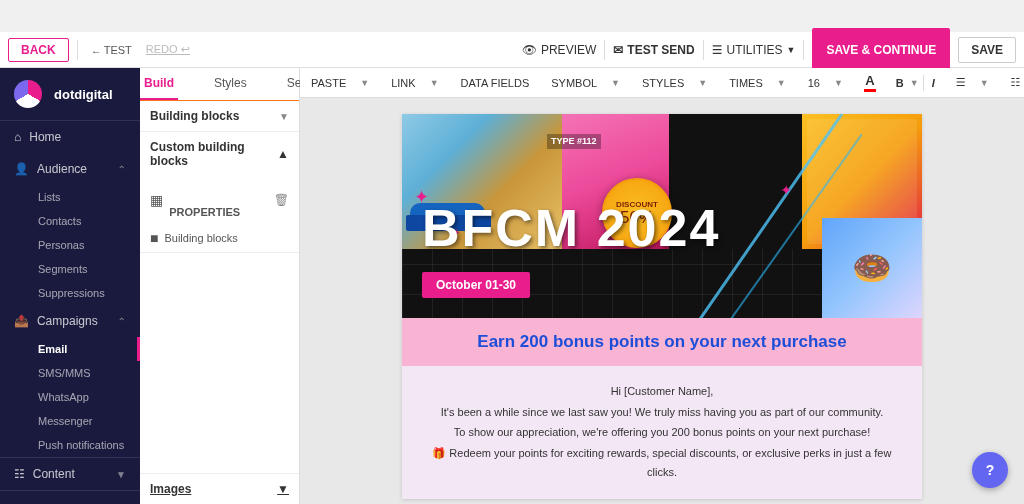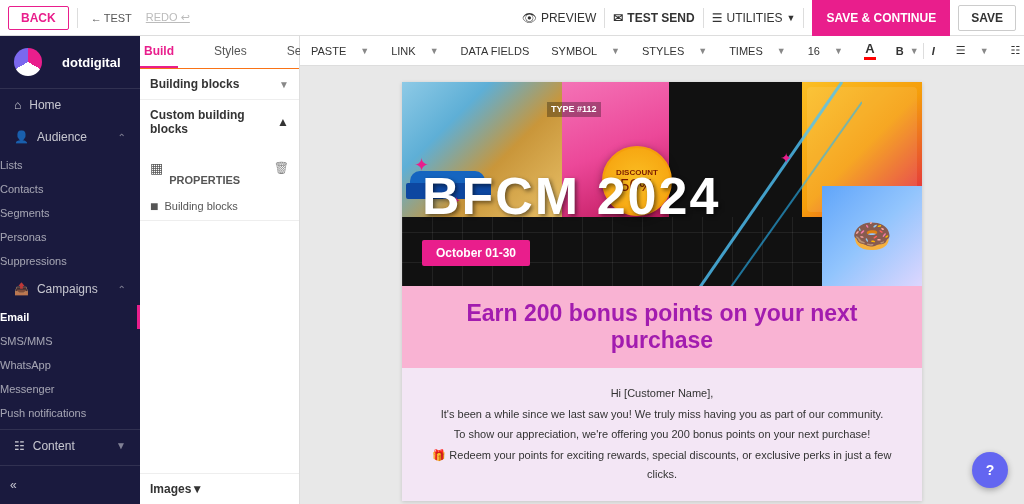--- a/index.html
+++ b/index.html
@@ -2,21 +2,21 @@
 <html><head>
   <meta charset="utf-8">
   <style>
     * { box-sizing: border-box; margin: 0; padding: 0; }
     body { font-family: Arial, sans-serif; font-size: 13px; background: #f0f0f0; width: 1024px; height: 504px; overflow: hidden; display: flex; flex-direction: column; }
 
     
     .top-bar {
       display: flex; align-items: center; height: 36px;
       background: #fff; border-bottom: 1px solid #ddd;
-      padding: 0 8px; gap: 8px; flex-shrink: 0;
+      padding: 0 8px; gap: 8px; flex-shrink: 0; margin-top: 32px;
     }
     .back-btn {
       border: 1px solid #e91e8c; color: #e91e8c; background: #fff;
       padding: 4px 12px; font-size: 12px; font-weight: bold; cursor: pointer;
       border-radius: 2px;
     }
     .divider-v { width: 1px; background: #ddd; height: 20px; }
     .undo-redo { display: flex; gap: 4px; align-items: center; }
     .undo-redo button {
       background: none; border: none; cursor: pointer; color: #555;
@@ -51,36 +51,36 @@
     .main-layout {
       display: flex; flex: 1; overflow: hidden;
     }
 
     
     .nav-sidebar {
       width: 140px; background: #1a1a3e; color: #fff;
       display: flex; flex-direction: column; flex-shrink: 0;
     }
     .nav-logo {
-      padding: 12px 14px; display: flex; align-items: center; gap: 20px;
+      padding: 12px 14px; display: flex; align-items: center; gap: 12px;
       border-bottom: 1px solid rgba(255,255,255,0.1);
     }
     .logo-icon {
       width: 28px; height: 28px; border-radius: 50%;
       background: conic-gradient(#e91e8c 0deg 120deg, #fff 120deg 240deg, #7b68ee 240deg 360deg);
       flex-shrink: 0;
     }
     .logo-text { font-size: 13px; font-weight: bold; color: #fff; }
     .nav-item {
       display: flex; align-items: center; gap: 8px;
       padding: 9px 14px; color: rgba(255,255,255,0.75); font-size: 12px;
       cursor: pointer; user-select: none;
     }
     .nav-item.has-children { justify-content: space-between; }
-    .nav-sub { }
+    .nav-sub { padding-left: 38px; }
     .nav-sub-item {
       padding: 6px 14px 6px 0; color: rgba(255,255,255,0.6); font-size: 11px; cursor: pointer;
     }
     .nav-sub-item.active { color: #fff; font-weight: bold; border-right: 3px solid #e91e8c; }
     .nav-chevron { font-size: 10px; opacity: 0.6; }
     .nav-section-label { display: flex; align-items: center; gap: 8px; flex: 1; }
 
     
     .panel-sidebar {
       width: 160px; background: #fff; border-right: 1px solid #ddd;
@@ -116,23 +116,23 @@
     }
     .properties-icon { font-size: 14px; color: #555; }
     .properties-delete { margin-left: auto; font-size: 12px; color: #888; cursor: pointer; }
     .building-blocks-item {
       display: flex; align-items: center; gap: 6px;
       padding: 6px 10px; font-size: 11px; color: #555;
     }
     .bb-icon { font-size: 14px; }
 
     .panel-section-images {
-      display: flex; align-items: center; justify-content: flex-start;
+      display: flex; align-items: center; justify-content: space-between;
       padding: 8px 10px; font-size: 12px; font-weight: bold; color: #333;
-      cursor: pointer; margin-top: auto;
+      cursor: pointer; margin-top: auto; text-decoration: underline;
     }
 
     
     .format-toolbar {
       height: 30px; background: #fff; border-bottom: 1px solid #ddd;
       display: flex; align-items: center; padding: 0 6px; gap: 4px;
       font-size: 11px; color: #333; flex-shrink: 0; overflow: hidden;
     }
     .fmt-item {
       display: flex; align-items: center; gap: 14px;
@@ -210,21 +210,21 @@
       background: linear-gradient(135deg, #60a5fa 0%, #93c5fd 50%, #ddd6fe 100%);
       display: flex; align-items: center; justify-content: center;
       font-size: 28px;
     }
 
     
     .bonus-section {
       background: #f9b3d3; padding: 14px 20px; text-align: center;
     }
     .bonus-title {
-      font-size: 23px; font-weight: bold; color: #a21caf;
+      font-size: 17px; font-weight: bold; color: #1d4ed8;
     }
 
     
     .email-body {
       background: #f3e6f5; padding: 16px 30px; text-align: center;
     }
     .email-body p {
       font-size: 11px; color: #333; line-height: 1.7; margin-bottom: 2px;
     }
 
@@ -292,22 +292,22 @@
     <div class="nav-item has-children">
       <div class="nav-section-label">
         <span>👤</span>
         <span>Audience</span>
       </div>
       <span class="nav-chevron">⌃</span>
     </div>
     <div class="nav-sub">
       <div class="nav-sub-item">Lists</div>
       <div class="nav-sub-item">Contacts</div>
+      <div class="nav-sub-item">Personas</div>
       <div class="nav-sub-item">Segments</div>
-      <div class="nav-sub-item">Personas</div>
       <div class="nav-sub-item">Suppressions</div>
     </div>
     <div class="nav-item has-children">
       <div class="nav-section-label">
         <span>📤</span>
         <span>Campaigns</span>
       </div>
       <span class="nav-chevron">⌃</span>
     </div>
     <div class="nav-sub">

